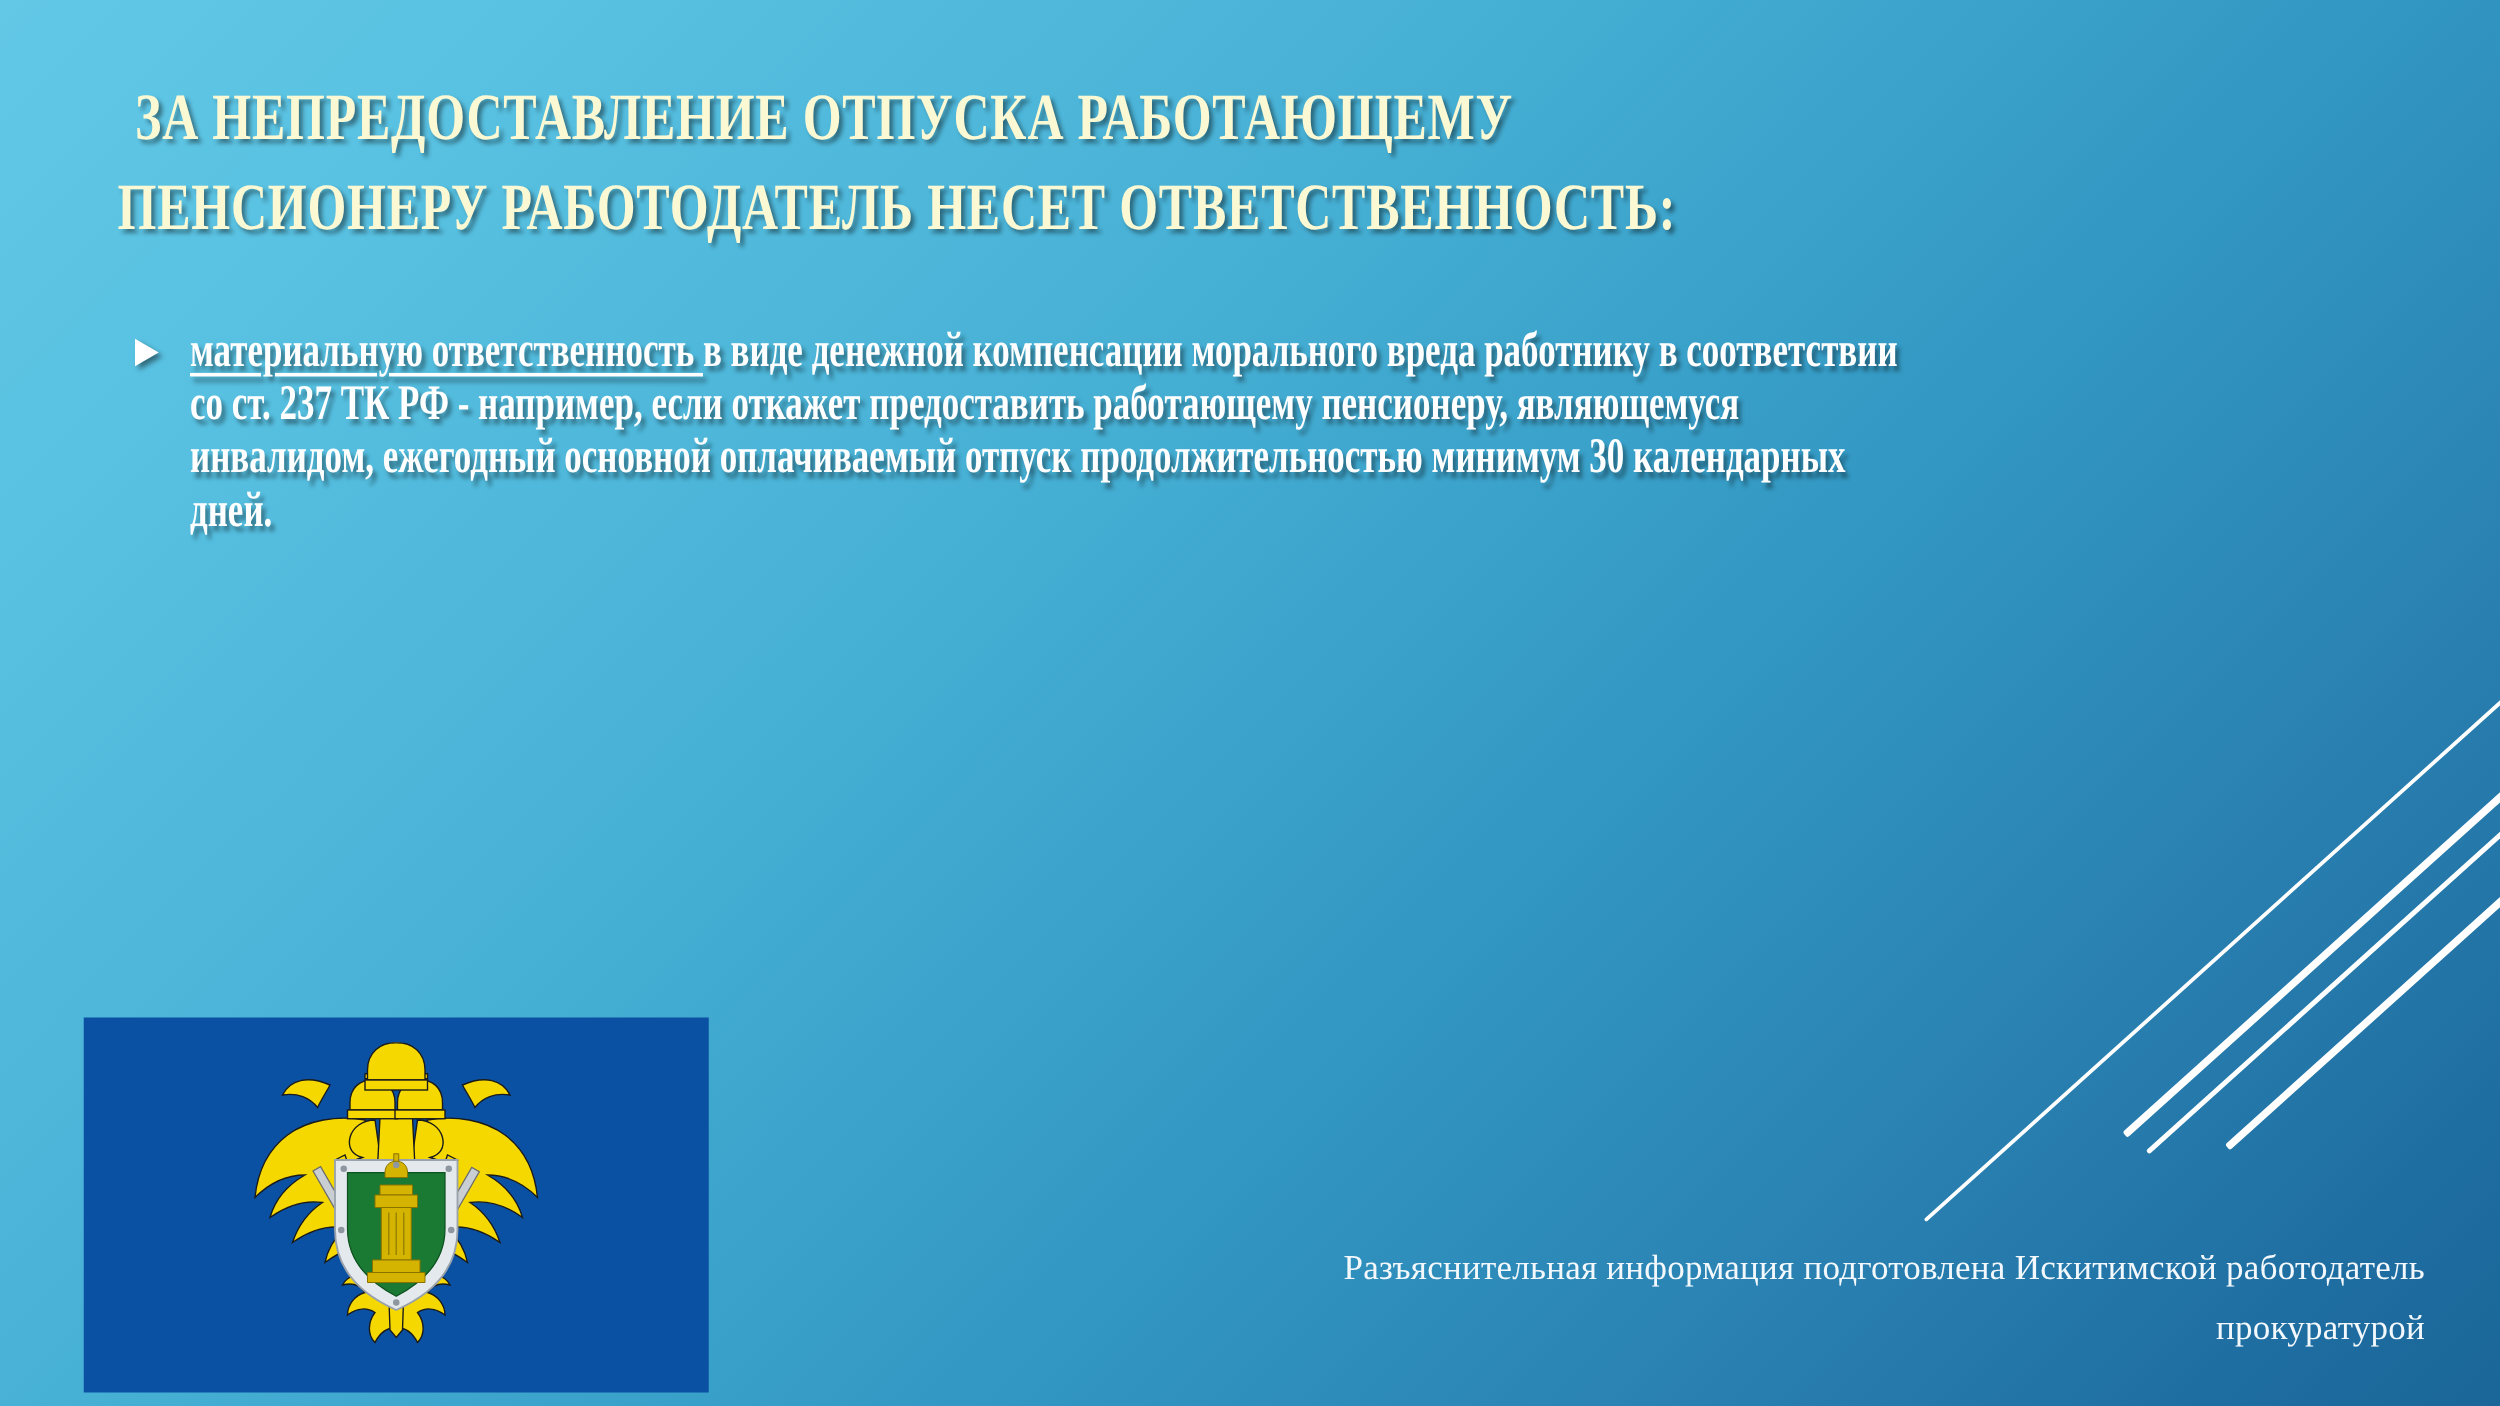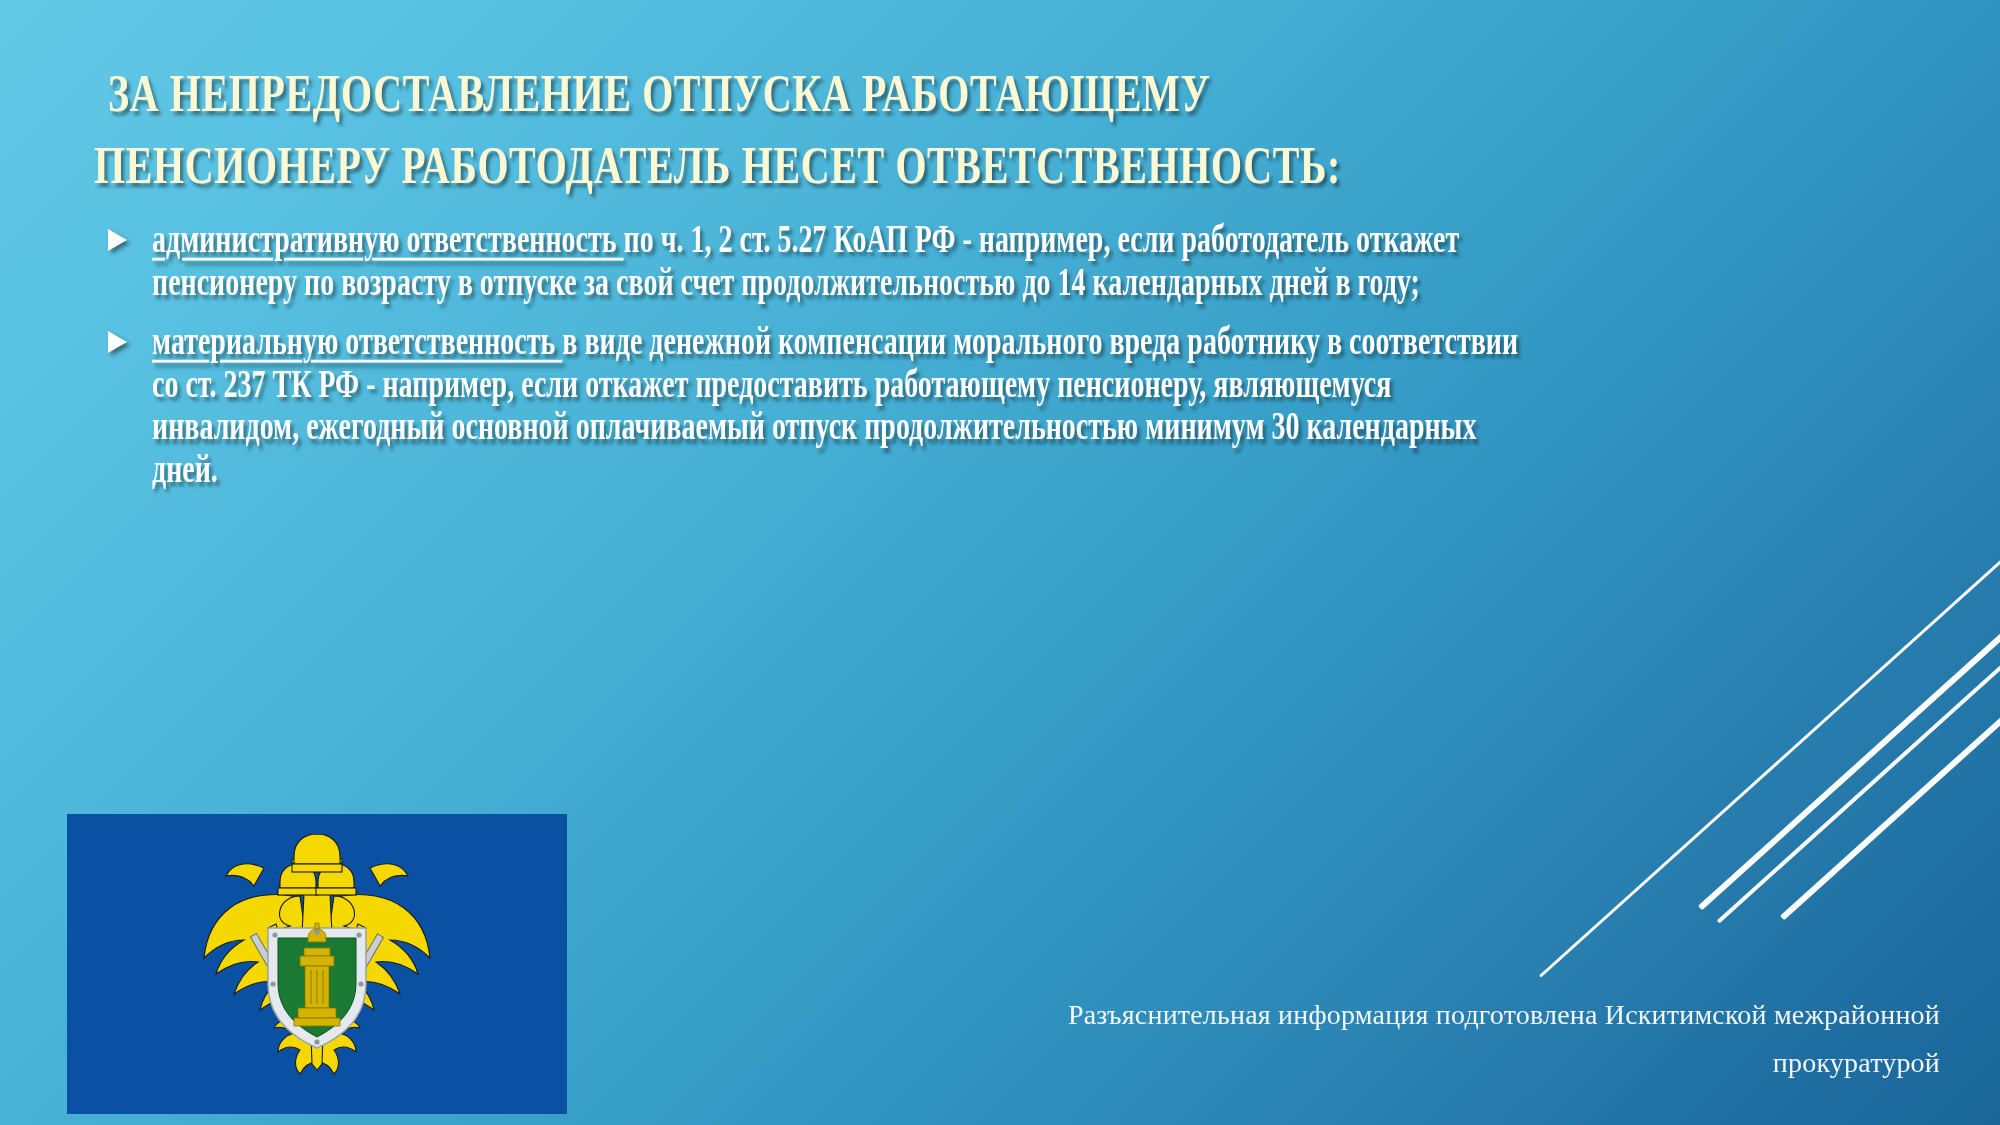--- a/index.html
+++ b/index.html
@@ -146,24 +146,20 @@
     <div class="streak" style="left:1782px; top:915px; width:390px; height:6px; transform: rotate(-42deg);"></div>
   </div>
 
   <div class="title-block">
     <div class="title-line l1">ЗА НЕПРЕДОСТАВЛЕНИЕ ОТПУСКА РАБОТАЮЩЕМУ</div>
     <div class="title-line l2">ПЕНСИОНЕРУ РАБОТОДАТЕЛЬ НЕСЕТ ОТВЕТСТВЕННОСТЬ:</div>
   </div>
 
   <div class="bullets">
 
-    <div class="bullet">
-      <span class="bullet-marker"></span>
-      <span class="bullet-text"><span class="lead">административную ответственность </span><span>по ч. 1, 2 ст. 5.27 КоАП РФ - например, если работодатель откажет пенсионеру по возрасту в отпуске за свой счет продолжительностью до 14 календарных дней в году;</span></span>
-    </div>
 
 
     <div class="bullet" style="margin-top:42px;">
       <span class="bullet-marker"></span>
       <span class="bullet-text"><span class="lead">материальную ответственность </span><span>в виде денежной компенсации морального вреда работнику в соответствии со ст. 237 ТК РФ - например, если откажет предоставить работающему пенсионеру, являющемуся инвалидом, ежегодный основной оплачиваемый отпуск продолжительностью минимум 30 календарных дней.</span></span>
     </div>
 
   </div>
 
   <div class="emblem-panel">
@@ -245,15 +241,15 @@
           <circle cx="167" cy="101" r="2.6"></circle>
           <circle cx="81" cy="150" r="2.6"></circle>
           <circle cx="169" cy="150" r="2.6"></circle>
           <circle cx="125" cy="208" r="2.6"></circle>
           <circle cx="125" cy="98" r="2.6"></circle>
         </g>
       </g>
     </svg>
   </div>
 
-  <div class="footer">Разъяснительная информация подготовлена Искитимской межрайонной прокуратурой</div>
+  <div class="footer">Разъяснительная информация подготовлена Искитимской работодатель прокуратурой</div>
 
 </div>
 
 </body></html>

